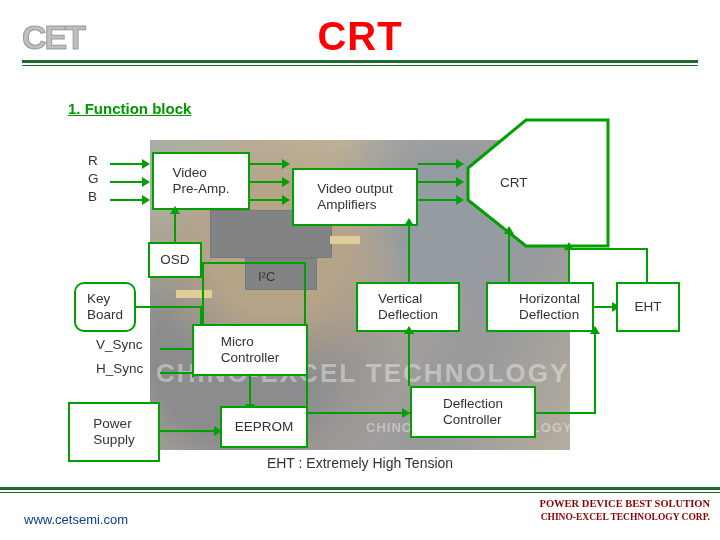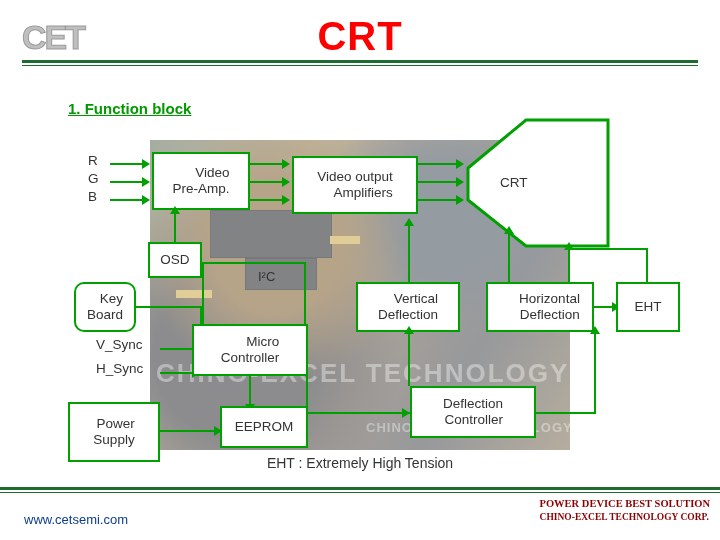--- a/index.html
+++ b/index.html
@@ -25,39 +25,39 @@
       radial-gradient(circle at 70% 25%, #3d4a56 0 14%, transparent 34%),
       radial-gradient(circle at 20% 70%, #2f2f33 0 20%, transparent 42%),
       linear-gradient(120deg,#5d6b55 0%,#8f7a4d 28%,#6b5a46 52%,#43464b 75%,#7a6b4f 100%);
   }
   .wm-chip{position:absolute;background:#1d1f22;border:1px solid #0c0d0f;}
   .wm-gold{position:absolute;background:#c8a544;}
   .wm-txt{position:absolute;font-family:"Liberation Sans",sans-serif;font-weight:bold;color:rgba(255,255,255,.38);white-space:nowrap;}
 
   
   .blk{position:absolute;box-sizing:border-box;border:2px solid #00a000;background:#ffffff;color:#333333;
-       font-size:13.5px;line-height:16px;display:flex;align-items:center;justify-content:center;text-align:right;}
+       font-size:13.5px;line-height:16px;display:flex;align-items:center;justify-content:center;text-align:left;}
   .lbl{position:absolute;font-size:13.5px;line-height:17px;color:#333333;}
 
   
   .ln{position:absolute;background:#00a000;}
   .ah{position:absolute;width:0;height:0;border-style:solid;}
   .ah-r{border-width:5px 0 5px 8px;border-color:transparent transparent transparent #00a000;}
   .ah-u{border-width:0 5px 8px 5px;border-color:transparent transparent #00a000 transparent;}
   .ah-d{border-width:8px 5px 0 5px;border-color:#00a000 transparent transparent transparent;}
 
   
   .crt-shape{position:absolute;left:466px;top:118px;width:144px;height:130px;}
   .note{position:absolute;left:0;top:455px;width:720px;text-align:center;font-size:14px;color:#333;}
 
   
   .foot-bar{position:absolute;left:0;top:487px;width:720px;height:3px;background:#1d6b2f;}
   .foot-bar2{position:absolute;left:0;top:492px;width:720px;height:1px;background:#1d6b2f;}
   .url{position:absolute;left:24px;top:512px;font-size:13px;color:#0b3d91;}
-  .foot-right{position:absolute;right:10px;top:498px;font-family:"Liberation Serif",serif;
+  .foot-right{position:absolute;right:10px;top:498px;text-align:right;font-family:"Liberation Serif",serif;
               font-size:10.5px;line-height:12.5px;color:#8b0000;font-weight:bold;}
   .foot-right .l2{color:#8b0000;font-size:9.5px;}
   .foot-right .l3{color:#8b0000;font-size:9.5px;}
 </style>
 </head>
 <body>
 
 <div id="slide">
 
   <div class="logo">
@@ -94,21 +94,21 @@
   <div class="blk" style="left:152px;top:152px;width:98px;height:58px;white-space:pre-line;">Video
 Pre-Amp.</div>
 
   <div class="ln" style="left:250px;top:163px;width:32px;height:2px;"></div>
   <div class="ah ah-r" style="left:282px;top:159px;"></div>
   <div class="ln" style="left:250px;top:181px;width:32px;height:2px;"></div>
   <div class="ah ah-r" style="left:282px;top:177px;"></div>
   <div class="ln" style="left:250px;top:199px;width:32px;height:2px;"></div>
   <div class="ah ah-r" style="left:282px;top:195px;"></div>
 
-  <div class="blk" style="left:292px;top:156px;width:126px;height:58px;white-space:pre-line;">Video output
+  <div class="blk" style="left:292px;top:168px;width:126px;height:58px;white-space:pre-line;">Video output
 Amplifiers</div>
 
   <div class="ln" style="left:418px;top:163px;width:38px;height:2px;"></div>
   <div class="ah ah-r" style="left:456px;top:159px;"></div>
   <div class="ln" style="left:418px;top:181px;width:38px;height:2px;"></div>
   <div class="ah ah-r" style="left:456px;top:177px;"></div>
   <div class="ln" style="left:418px;top:199px;width:38px;height:2px;"></div>
   <div class="ah ah-r" style="left:456px;top:195px;"></div>
 
   <svg class="crt-shape" viewBox="0 0 144 130">

